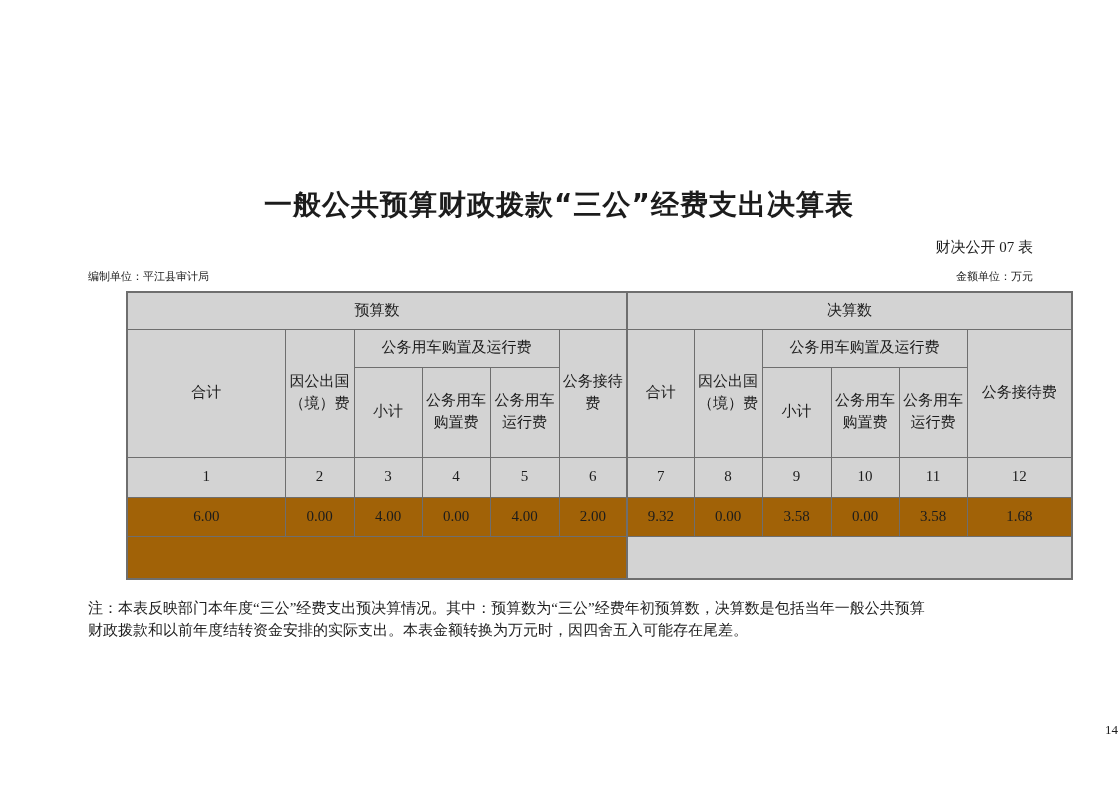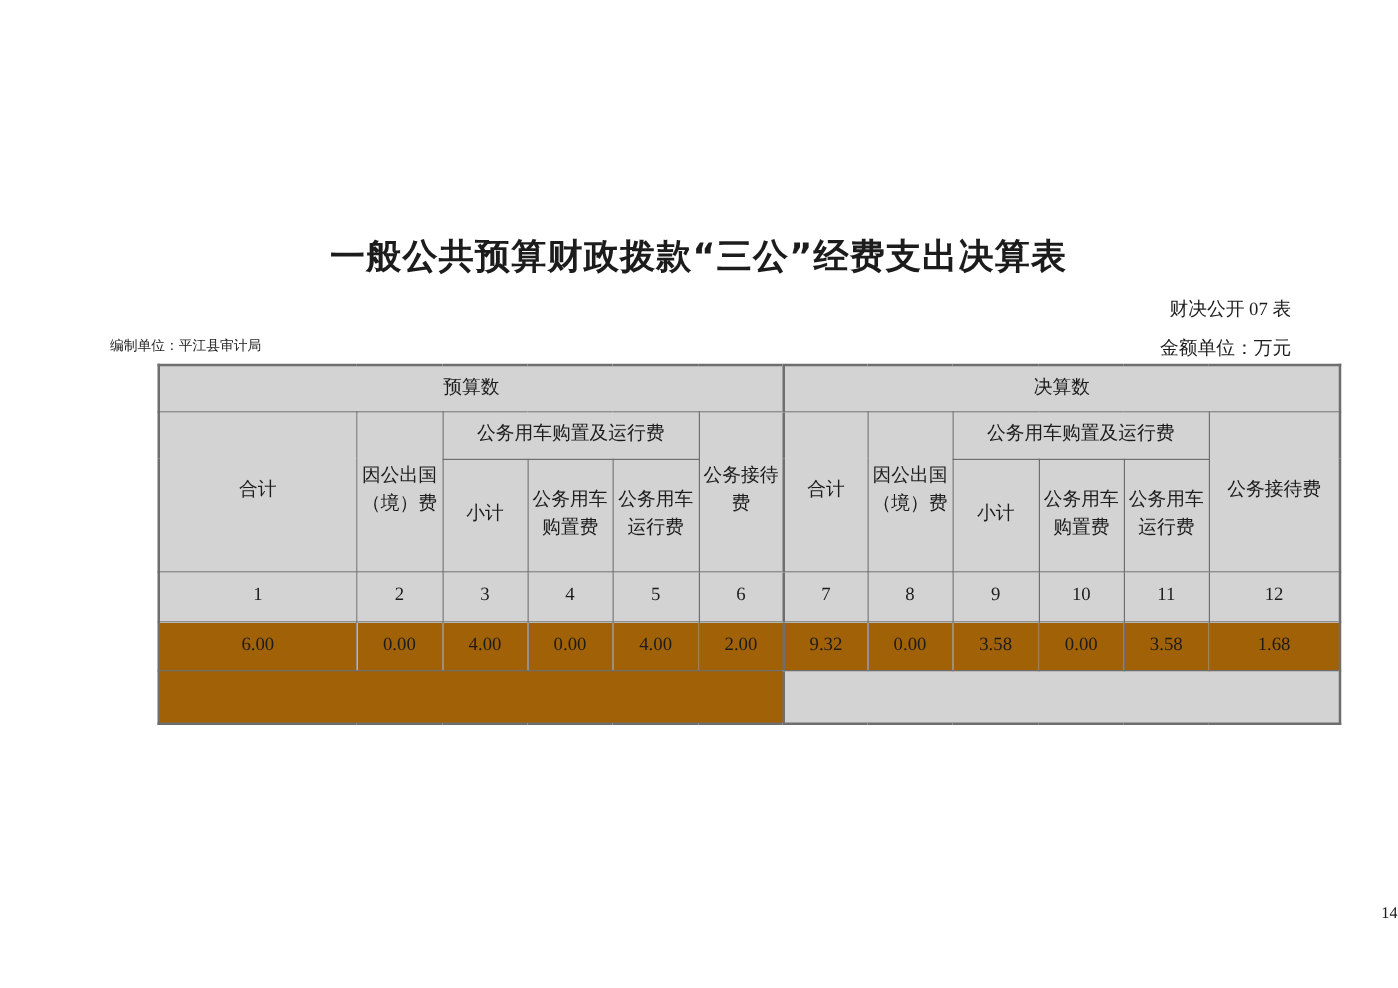--- a/index.html
+++ b/index.html
@@ -37,21 +37,21 @@
   .meta-left {
     position: absolute;
     top: 269px;
     left: 88px;
     font-size: 11px;
   }
   .meta-right {
     position: absolute;
     top: 269px;
     right: 85px;
-    font-size: 15px;
+    font-size: 11px;
   }
   .table-wrap {
     position: absolute;
     top: 291px;
     left: 88px;
     padding-left: 38px;
   }
   table.san-gong {
     border-collapse: collapse;
     table-layout: fixed;
@@ -183,16 +183,18 @@
         <td class="white">1.68</td>
       </tr>
       <tr class="r6">
         <td colspan="6" class="white"></td>
         <td colspan="6" class="gray sec-split"></td>
       </tr>
     </tbody>
       </table>
   </div>
 
+  <div class="note">注：本表反映部门本年度“三公”经费支出预决算情况。其中：预算数为“三公”经费年初预算数，决算数是包括当年一般公共预算
+财政拨款和以前年度结转资金安排的实际支出。本表金额转换为万元时，因四舍五入可能存在尾差。</div>
 
   <div class="page-number">14</div>
 
 </div>
 
 </body></html>

